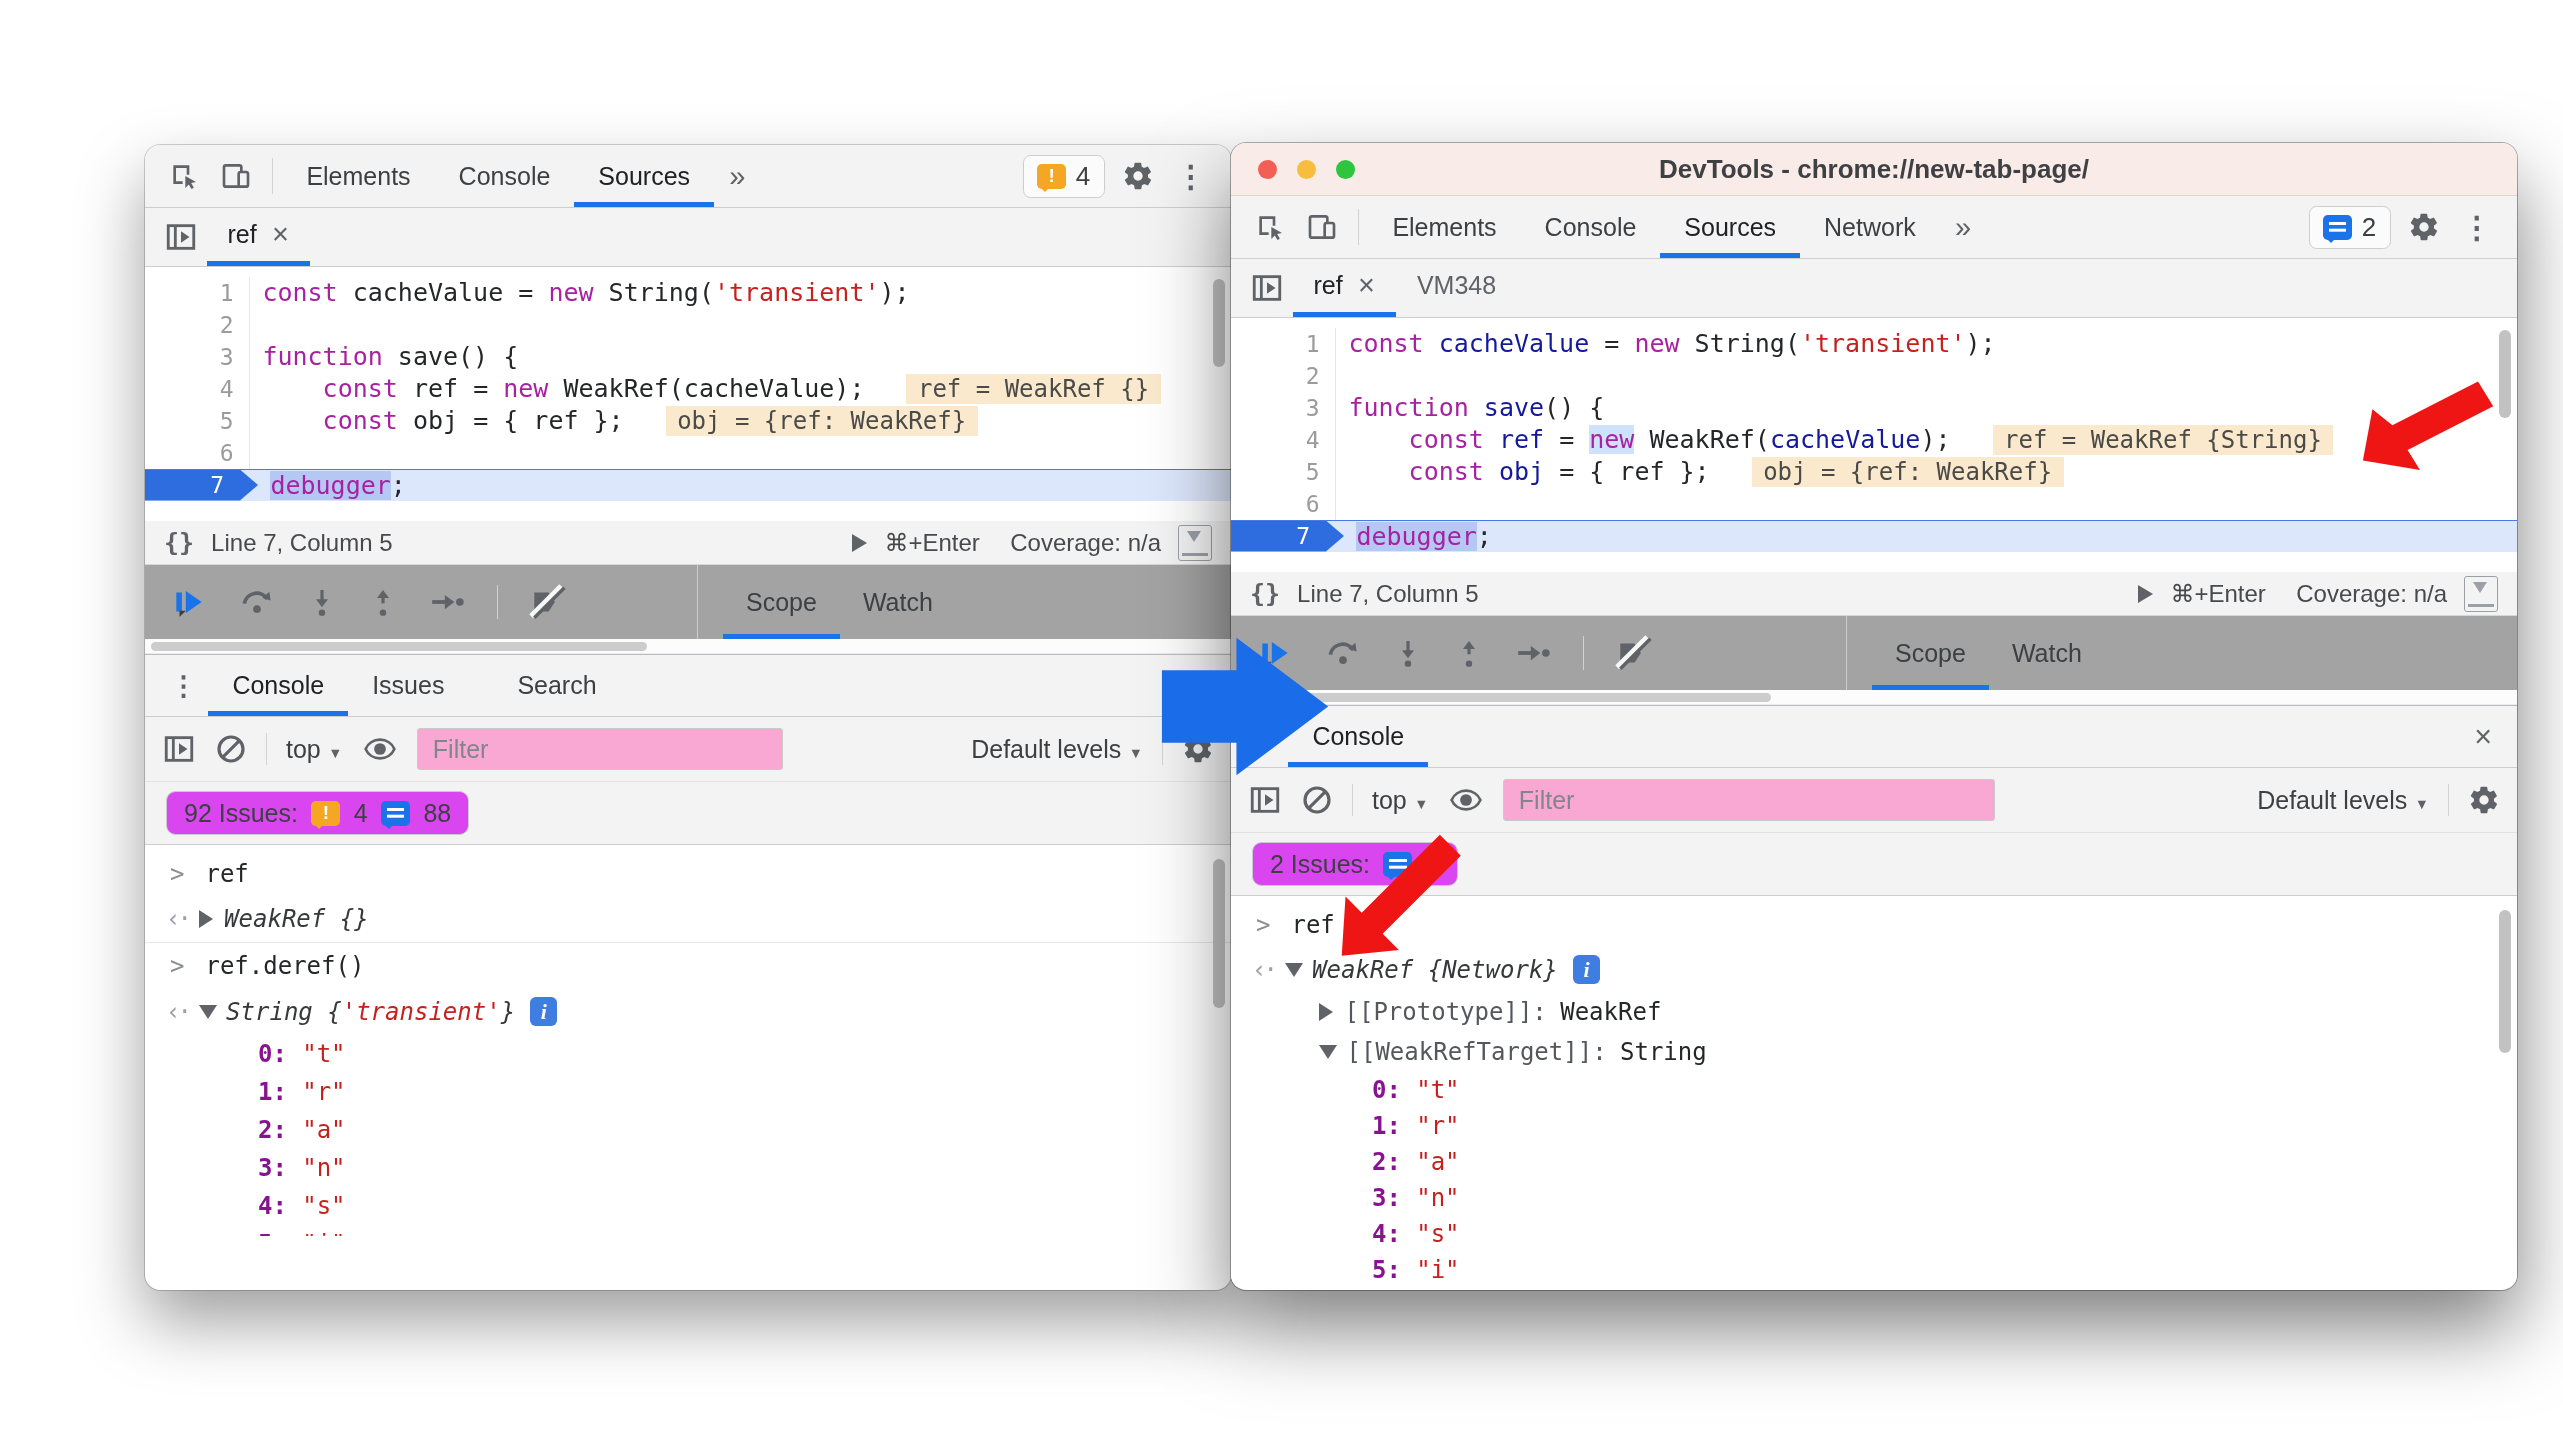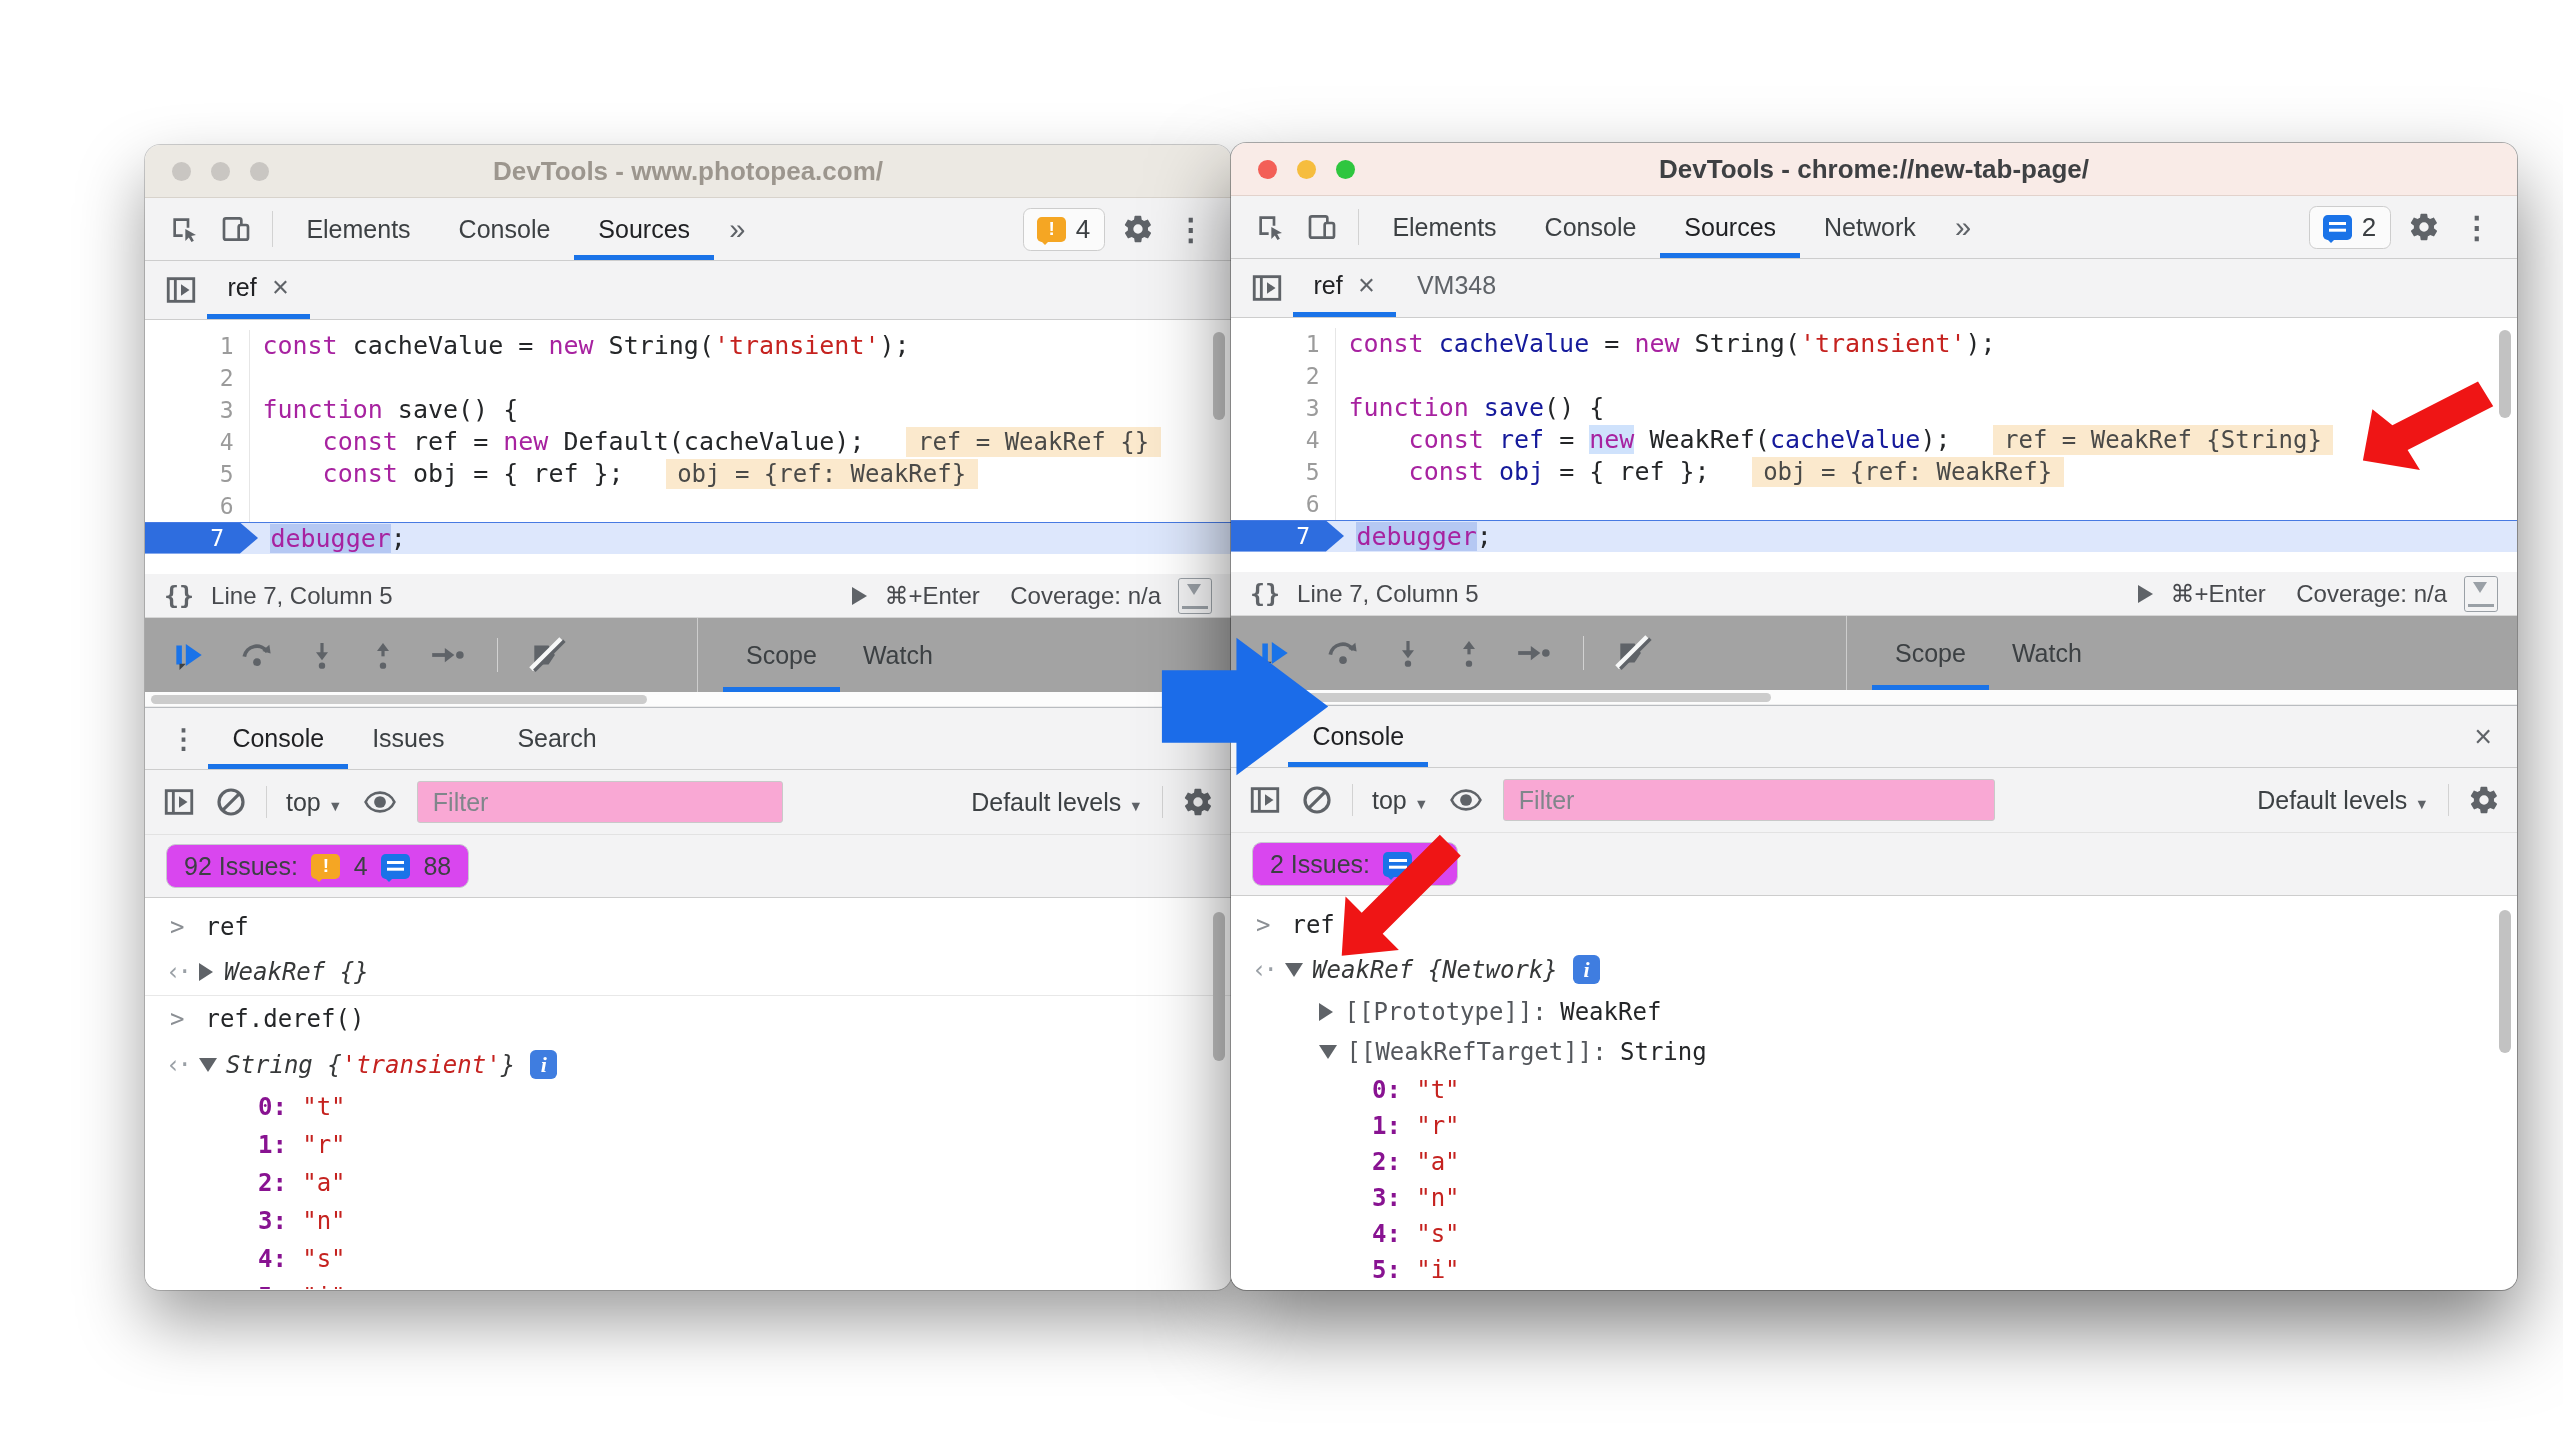--- a/index.html
+++ b/index.html
@@ -134,28 +134,20 @@
 
   
   .anno { position:absolute; z-index:9; }
 </style>
 </head>
 <body>
 
 <div class="canvas">
 
   <div class="win left">
-    <div class="titlebar">
-      <div class="lights">
-        <span class="light inactive"></span>
-        <span class="light inactive"></span>
-        <span class="light inactive"></span>
-      </div>
-      <span>DevTools - www.photopea.com/</span>
-    </div>
 
     <div class="toolbar">
       <span class="tbicon">
         <svg class="ic" width="32" height="32" viewBox="0 0 24 24">
             <path d="M4 4h12v7h-2V6H6v10h5v2H4z" fill="#5f6368"></path>
             <path d="M13 12l8 4.5-3.6.8 2 3.5-1.8 1-2-3.5-2.6 2.7z" fill="#5f6368"></path>
           </svg>
       </span>
       <span class="tbicon">
         <svg class="ic" width="32" height="32" viewBox="0 0 24 24">
@@ -215,21 +207,21 @@
       <div class="cline">
           <span class="lnum">2</span>
           <span class="ltext"></span>
         </div>
       <div class="cline">
           <span class="lnum">3</span>
           <span class="ltext"><span class="tok-kw">function</span><span class="tok-pl"> save() {</span></span>
         </div>
       <div class="cline">
           <span class="lnum">4</span>
-          <span class="ltext"><span class="tok-pl">    </span><span class="tok-kw">const</span><span class="tok-pl"> ref = </span><span class="tok-kw">new</span><span class="tok-pl"> Default(cacheValue);</span></span>
+          <span class="ltext"><span class="tok-pl">    </span><span class="tok-kw">const</span><span class="tok-pl"> ref = </span><span class="tok-kw">new</span><span class="tok-pl"> WeakRef(cacheValue);</span></span>
           <span class="eval">ref = WeakRef {}</span>
         </div>
       <div class="cline">
           <span class="lnum">5</span>
           <span class="ltext"><span class="tok-pl">    </span><span class="tok-kw">const</span><span class="tok-pl"> obj = { ref };</span></span>
           <span class="eval">obj = {ref: WeakRef}</span>
         </div>
       <div class="cline">
           <span class="lnum">6</span>
           <span class="ltext"></span>

